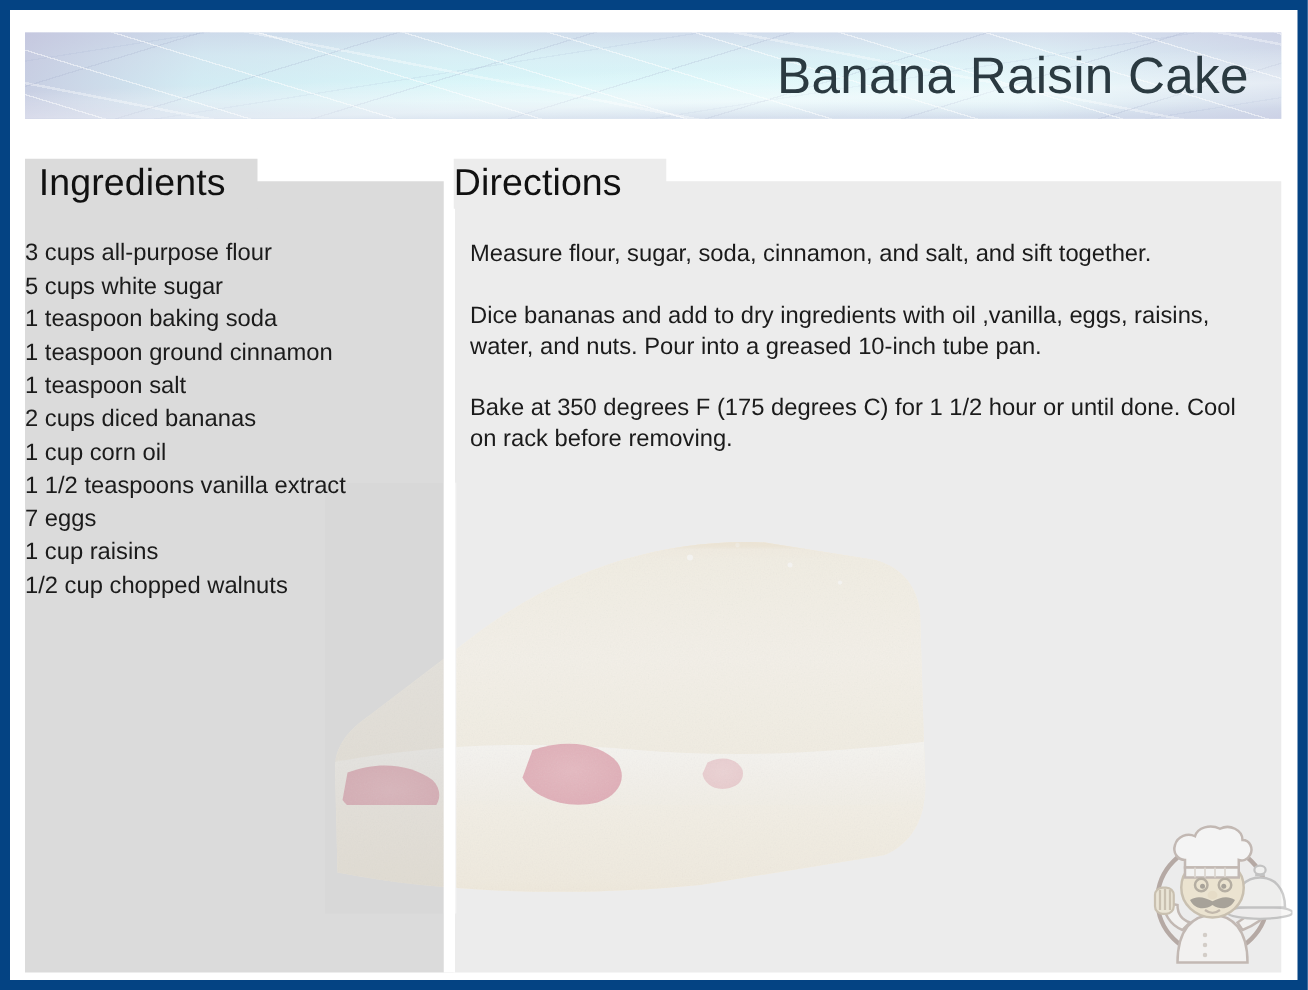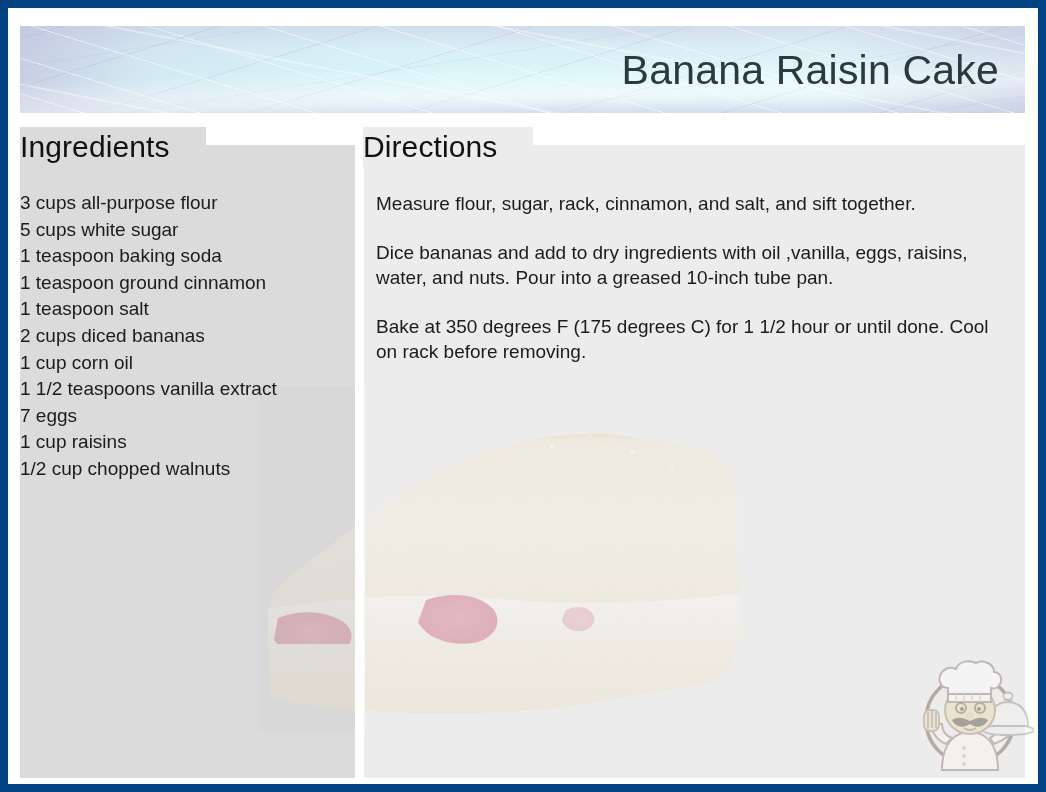--- a/index.html
+++ b/index.html
@@ -13,21 +13,21 @@
     position:absolute;
     left:8px; top:8px;
     width:1030px; height:776px;
     background:#ffffff;
   }
 
   
   #banner {
     position:absolute;
     left:12px; top:18px;
-    width:1005px; height:87px;
+    width:1005px; height:69px;
     background:
       linear-gradient(100deg,
         rgba(196,198,222,0.85) 0%,
         rgba(206,226,238,0.55) 14%,
         rgba(214,243,247,0.35) 34%,
         rgba(222,248,250,0.25) 58%,
         rgba(226,243,248,0.40) 80%,
         rgba(205,210,230,0.75) 100%),
       linear-gradient(180deg, #cdd2e6 0%, #d9ecf4 26%, #d8f6f9 58%, #e2f4f8 80%, #c9cfe4 100%);
     overflow:hidden;
@@ -84,20 +84,21 @@
     align-items:center;
     font-size:30px;
     font-weight:400;
     color:#111111;
     letter-spacing:0.1px;
   }
   #tab-ing {
     left:12px; top:119px;
     width:186px; height:40px;
     background:#dbdbdb;
+    padding-left:11px;
   }
   #tab-dir {
     left:355px; top:119px;
     width:170px; height:40px;
     background:#ececec;
     padding-left:0;
   }
 
   
   #ing-list {
@@ -314,18 +315,18 @@
       <li>1 teaspoon salt</li>
       <li>2 cups diced bananas</li>
       <li>1 cup corn oil</li>
       <li>1 1/2 teaspoons vanilla extract</li>
       <li>7 eggs</li>
       <li>1 cup raisins</li>
       <li>1/2 cup chopped walnuts</li>
     </ul>
 
   <div id="dir-body">
-      <p>Measure flour, sugar, rack, cinnamon, and salt, and sift together.</p>
+      <p>Measure flour, sugar, soda, cinnamon, and salt, and sift together.</p>
       <p>Dice bananas and add to dry ingredients with oil ,vanilla, eggs, raisins, water, and nuts. Pour into a greased 10-inch tube pan.</p>
       <p>Bake at 350 degrees F (175 degrees C) for 1 1/2 hour or until done. Cool on rack before removing.</p>
     </div>
 
 </div>
 
 </body></html>

